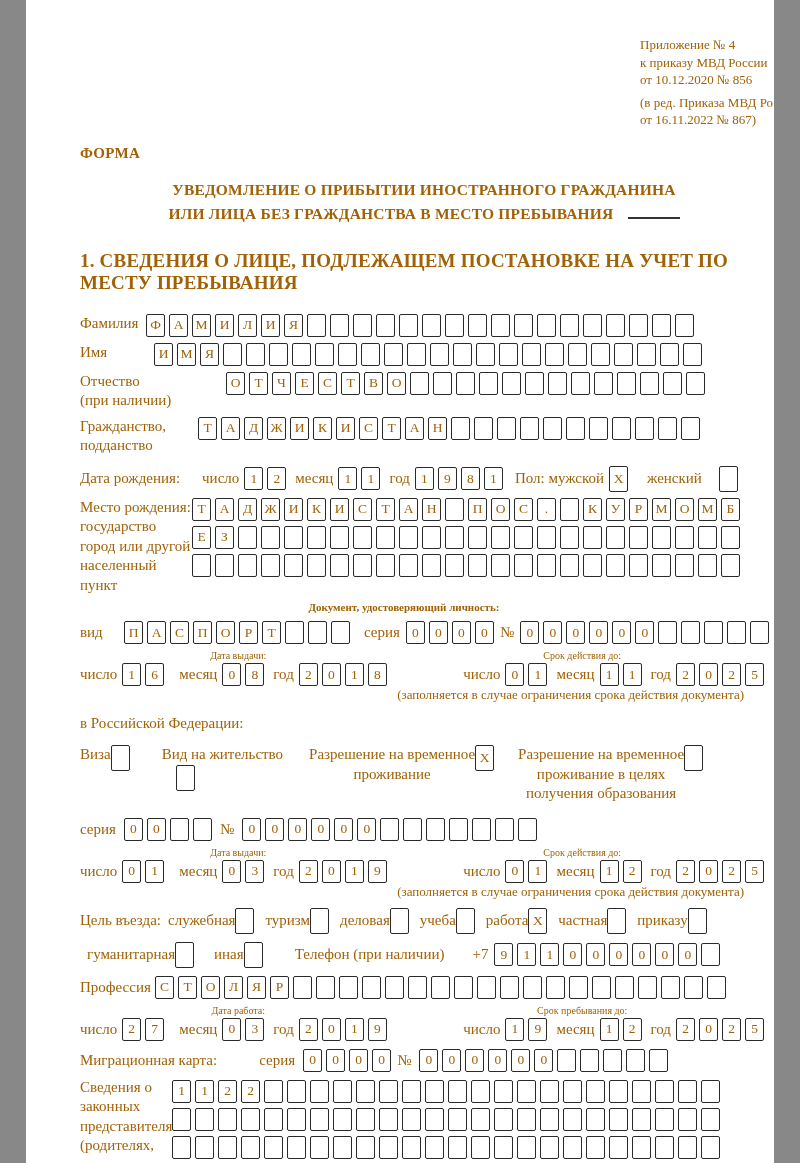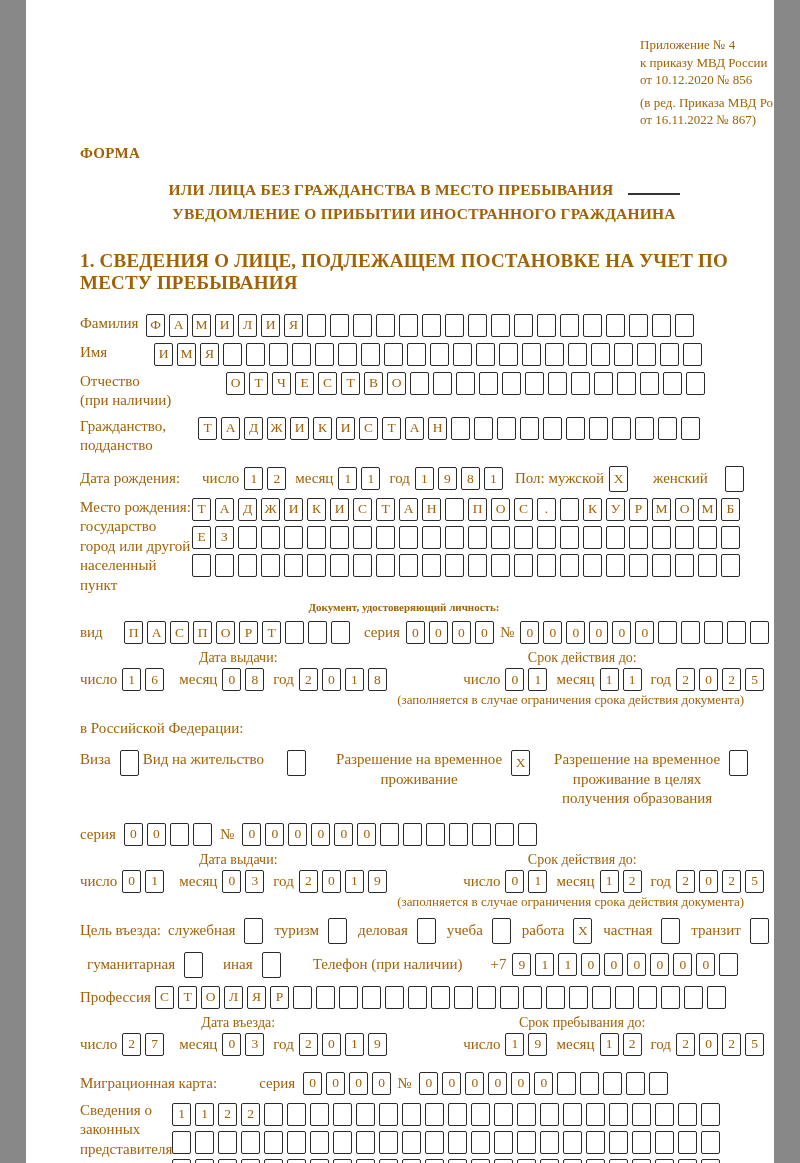--- a/index.html
+++ b/index.html
@@ -23,28 +23,28 @@
   .boxes{display:flex;flex-wrap:nowrap;}
   .box,.cbox{
     display:inline-flex;flex:none;align-items:center;justify-content:center;
     width:17px;height:21px;border:1.8px solid #2a2a2a;border-radius:2px;
     margin-right:4px;font-size:13.5px;background:#fff;
   }
   .cbox{height:24px;}
   .stack{display:flex;flex-direction:column;gap:5px;}
   .center-bold{text-align:center;font-weight:bold;font-size:11px;margin:0 40px 8px 0;}
   .inlinegrp{display:flex;align-items:center;gap:5px;flex:none;}
-  .dheaders{display:flex;margin:6px 0 2px 0;font-size:14px;}
+  .dheaders{display:flex;margin:6px 0 2px 0;font-size:10px;}
   .dh-left{width:46%;text-align:center;}
   .dh-right{flex:1;text-align:center;}
   .drow{display:flex;justify-content:space-between;max-width:724px;}
   .note-right{text-align:right;font-size:13px;margin:1px 24px 8px 0;}
   .intro{font-size:15px;line-height:1.6;}
   .visa-row{display:flex;align-items:flex-start;margin:10px 0 14px 0;}
-  .opt{display:flex;align-items:flex-start;gap:9px;}
+  .opt{display:flex;align-items:flex-start;}
   .opt .lbl{text-align:center;}
   .purpose-row{display:flex;align-items:center;margin-bottom:8px;}
   .purpose-row .opt{align-items:center;margin-left:7px;}
 </style>
 </head>
 <body>
 
 <div class="page">
 
   <div class="appendix">
@@ -52,25 +52,25 @@
     <div>к приказу МВД России</div>
     <div>от 10.12.2020 № 856</div>
     <div class="gap"></div>
     <div>(в ред. Приказа МВД России</div>
     <div>от 16.11.2022 № 867)</div>
   </div>
 
   <div class="forma">ФОРМА</div>
 
   <div class="title">
+    <div>УВЕДОМЛЕНИЕ О ПРИБЫТИИ ИНОСТРАННОГО ГРАЖДАНИНА</div>
     <div>
       <span>ИЛИ ЛИЦА БЕЗ ГРАЖДАНСТВА В МЕСТО ПРЕБЫВАНИЯ</span>
       <span class="blank-line"></span>
     </div>
-    <div>УВЕДОМЛЕНИЕ О ПРИБЫТИИ ИНОСТРАННОГО ГРАЖДАНИНА</div>
   </div>
 
   <div class="section-title">1. СВЕДЕНИЯ О ЛИЦЕ, ПОДЛЕЖАЩЕМ ПОСТАНОВКЕ НА УЧЕТ ПО МЕСТУ ПРЕБЫВАНИЯ</div>
 
   <div class="row">
     <span class="lbl w66">Фамилия</span>
     <span class="boxes">
         <span class="box">Ф</span>
         <span class="box">А</span>
         <span class="box">М</span>
@@ -204,21 +204,21 @@
           <span class="box">9</span>
           <span class="box">8</span>
           <span class="box">1</span>
         </span>
     </span>
     <span class="inlinegrp" style="margin-left:8px;">
       <span class="lbl">Пол: мужской</span>
       <span class="boxes cgroup">
           <span class="cbox">X</span>
         </span>
-      <span class="lbl" style="margin-left:16px;text-align:right;">женский</span>
+      <span class="lbl" style="margin-left:10px;text-align:right;">женский</span>
       <span class="boxes cgroup" style="margin-left:12px;">
           <span class="cbox"></span>
         </span>
     </span>
   </div>
 
   <div class="row">
     <span class="lbl ml w112">Место рождения:
 государство
 город или другой
@@ -392,21 +392,21 @@
 
   <div class="intro">в Российской Федерации:</div>
 
   <div class="visa-row">
     <span class="opt">
       <span class="lbl">Виза</span>
       <span class="boxes cgroup">
           <span class="cbox"></span>
         </span>
     </span>
-    <span class="opt" style="">
+    <span class="opt" style="margin-left:28px;flex-direction:column;">
       <span class="lbl">Вид на жительство</span>
       <span class="boxes cgroup" style="margin-left:14px;">
           <span class="cbox"></span>
         </span>
     </span>
     <span class="opt" style="margin-left:26px;">
       <span class="lbl ml">Разрешение на временное
 проживание</span>
       <span class="boxes cgroup">
           <span class="cbox">X</span>
@@ -526,21 +526,21 @@
           <span class="cbox">X</span>
         </span>
       </span>
     <span class="opt">
         <span class="lbl">частная</span>
         <span class="boxes cgroup">
           <span class="cbox"></span>
         </span>
       </span>
     <span class="opt">
-        <span class="lbl">транзит</span>
+        <span class="lbl">приказу</span>
         <span class="boxes cgroup">
           <span class="cbox"></span>
         </span>
       </span>
   </div>
   <div class="purpose-row" style="">
     <span class="opt">
         <span class="lbl">гуманитарная</span>
         <span class="boxes cgroup">
           <span class="cbox"></span>
@@ -593,21 +593,21 @@
         <span class="box"></span>
         <span class="box"></span>
         <span class="box"></span>
         <span class="box"></span>
         <span class="box"></span>
         <span class="box"></span>
       </span>
   </div>
 
   <div class="dheaders">
-    <span class="dh-left">Дата въезда:</span>
+    <span class="dh-left">Дата работа:</span>
     <span class="dh-right">Срок пребывания до:</span>
   </div>
   <div class="drow">
     <span class="inlinegrp">
       <span class="lbl">число</span>
       <span class="boxes">
           <span class="box">2</span>
           <span class="box">7</span>
         </span>
       <span class="lbl" style="margin-left:6px;">месяц</span>
@@ -637,21 +637,21 @@
       <span class="lbl">год</span>
       <span class="boxes">
           <span class="box">2</span>
           <span class="box">0</span>
           <span class="box">2</span>
           <span class="box">5</span>
         </span>
     </span>
   </div>
 
-  <div class="row" style="align-items:center;margin-top:16px;">
+  <div class="row" style="align-items:center;margin-top:8px;">
     <span class="lbl">Миграционная карта:</span>
     <span class="lbl" style="margin:0 8px 0 42px;">серия</span>
     <span class="boxes">
         <span class="box">0</span>
         <span class="box">0</span>
         <span class="box">0</span>
         <span class="box">0</span>
       </span>
     <span class="lbl" style="margin:0 8px 0 2px;">№</span>
     <span class="boxes">

